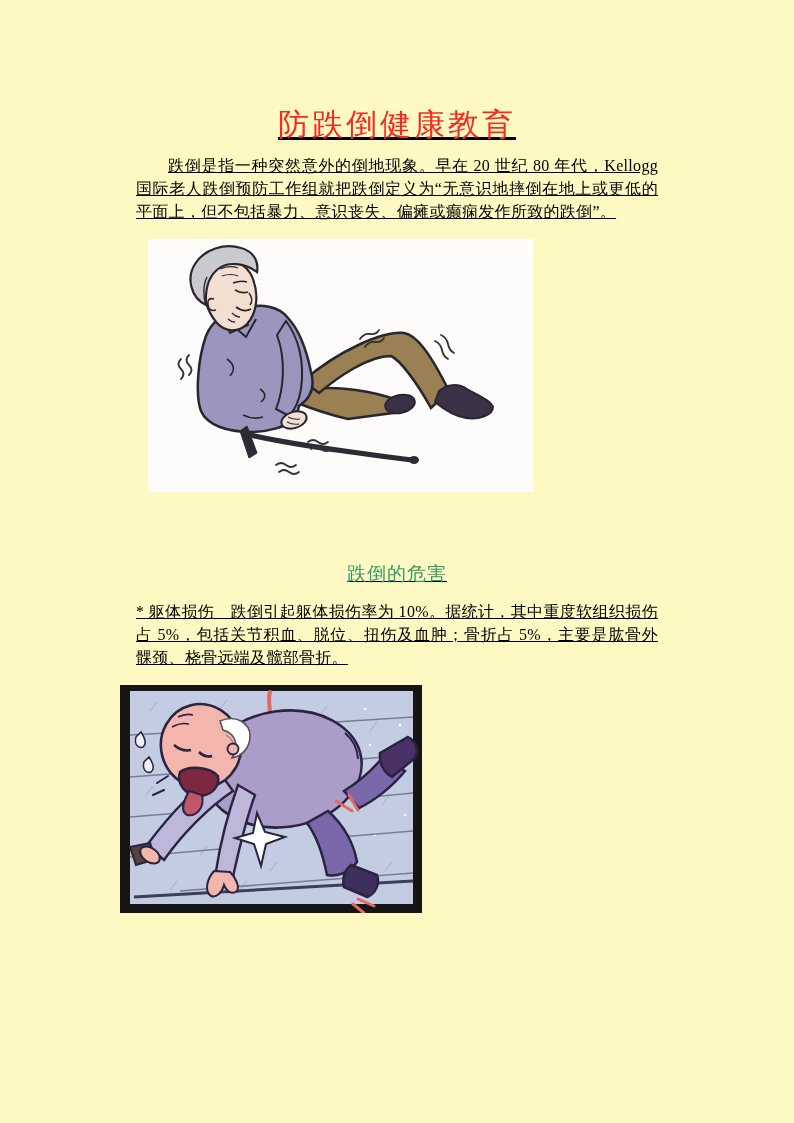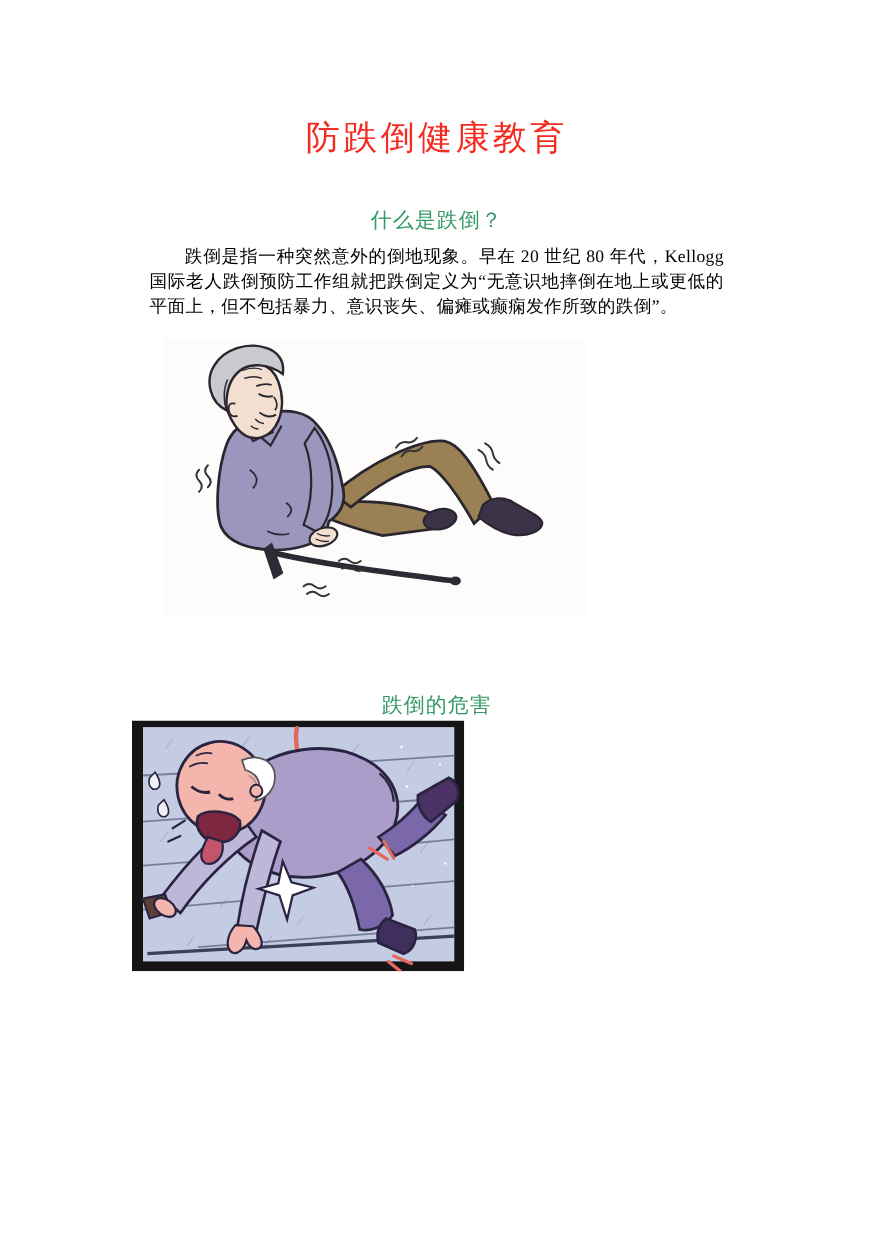--- a/index.html
+++ b/index.html
@@ -1,23 +1,24 @@
 <!DOCTYPE html>
 <html><head>
 <meta charset="utf-8">
 <style>
   html,body { margin:0; padding:0; background:#888; }
   .page {
     position:relative;
     width:794px; height:1123px;
     margin:0 auto;
-    background:#ffffff;
+    background:#fef9c3;
     font-family:"Liberation Serif","DejaVu Serif",serif;
     color:#000;
     overflow:hidden;
+    text-decoration:underline;
   }
   .content { padding:0 120px; }
   .doc-title {
     margin:0; padding-top:106px;
     font-size:31px; line-height:38px; font-weight:400;
     letter-spacing:3px;
     text-align:center;
     color:#f32b21;
   }
   .sec-heading {
@@ -42,21 +43,20 @@
   .illus2 { display:block; margin:2px 0 0 0; }
 </style>
 </head>
 <body>
 
 <div class="page">
   <div class="content">
 
     <h1 class="doc-title">防跌倒健康教育</h1>
 
-    <h2 class="sec-heading h-sec1">什么是跌倒？</h2>
 
     <p class="body-para p-indent para1">跌倒是指一种突然意外的倒地现象。早在 20 世纪 80 年代，Kellogg 国际老人跌倒预防工作组就把跌倒定义为“无意识地摔倒在地上或更低的平面上，但不包括暴力、意识丧失、偏瘫或癫痫发作所致的跌倒”。</p>
 
     <svg class="illus1" width="385" height="253" viewBox="0 0 385 253" role="img">
       <rect x="0" y="0" width="385" height="253" fill="#fdfcfa"></rect>
 
       <path d="M150,152 C180,146 214,150 240,158 C250,161 255,167 252,173 L200,180 C174,174 157,167 147,163 Z" fill="#9a8052" stroke="#2a2630" stroke-width="2.5"></path>
       <ellipse cx="252" cy="165" rx="15" ry="9" transform="rotate(-12 252 165)" fill="#3a3347" stroke="#2a2630" stroke-width="2"></ellipse>
 
       <path d="M155,142 C190,112 234,92 256,94 C268,96 281,112 301,152 L283,169 C268,142 252,121 243,117 C220,117 190,138 171,154 Z" fill="#9a8052" stroke="#2a2630" stroke-width="2.5"></path>
@@ -108,20 +108,21 @@
         <path d="M287,102 q6,3 7,9 q1,6 6,9"></path>
         <path d="M160,203 q5,-4 10,0 q5,4 10,0"></path>
         <path d="M163,210 q5,-4 10,0 q5,4 10,0"></path>
         <path d="M128,226 q5,-4 10,0 q5,4 10,0"></path>
         <path d="M131,233 q5,-4 10,0 q5,4 10,0"></path>
       </g>
     </svg>
 
     <h2 class="sec-heading h-sec2">跌倒的危害</h2>
 
+    <p class="body-para para2">* 躯体损伤　跌倒引起躯体损伤率为 10%。据统计，其中重度软组织损伤占 5%，包括关节积血、脱位、扭伤及血肿；骨折占 5%，主要是肱骨外髁颈、桡骨远端及髋部骨折。</p>
 
     <svg class="illus2" width="302" height="228" viewBox="0 0 302 228" role="img">
       <rect x="0" y="0" width="302" height="228" fill="#151515"></rect>
       <rect x="10" y="6" width="283" height="213" fill="#c3cce2"></rect>
 
       <g stroke="#a9b3d3" stroke-width="1.2" opacity="0.9">
         <path d="M30,26 l7,-9 M60,40 l7,-9 M100,24 l7,-9 M150,40 l7,-9 M200,30 l7,-9 M250,46 l7,-9
                  M40,70 l7,-9 M90,64 l7,-9 M170,70 l7,-9 M230,80 l7,-9 M270,64 l7,-9
                  M26,110 l7,-9 M70,120 l7,-9 M130,110 l7,-9 M190,130 l7,-9 M262,120 l7,-9
                  M36,160 l7,-9 M80,170 l7,-9 M150,186 l7,-9 M210,170 l7,-9 M265,186 l7,-9

